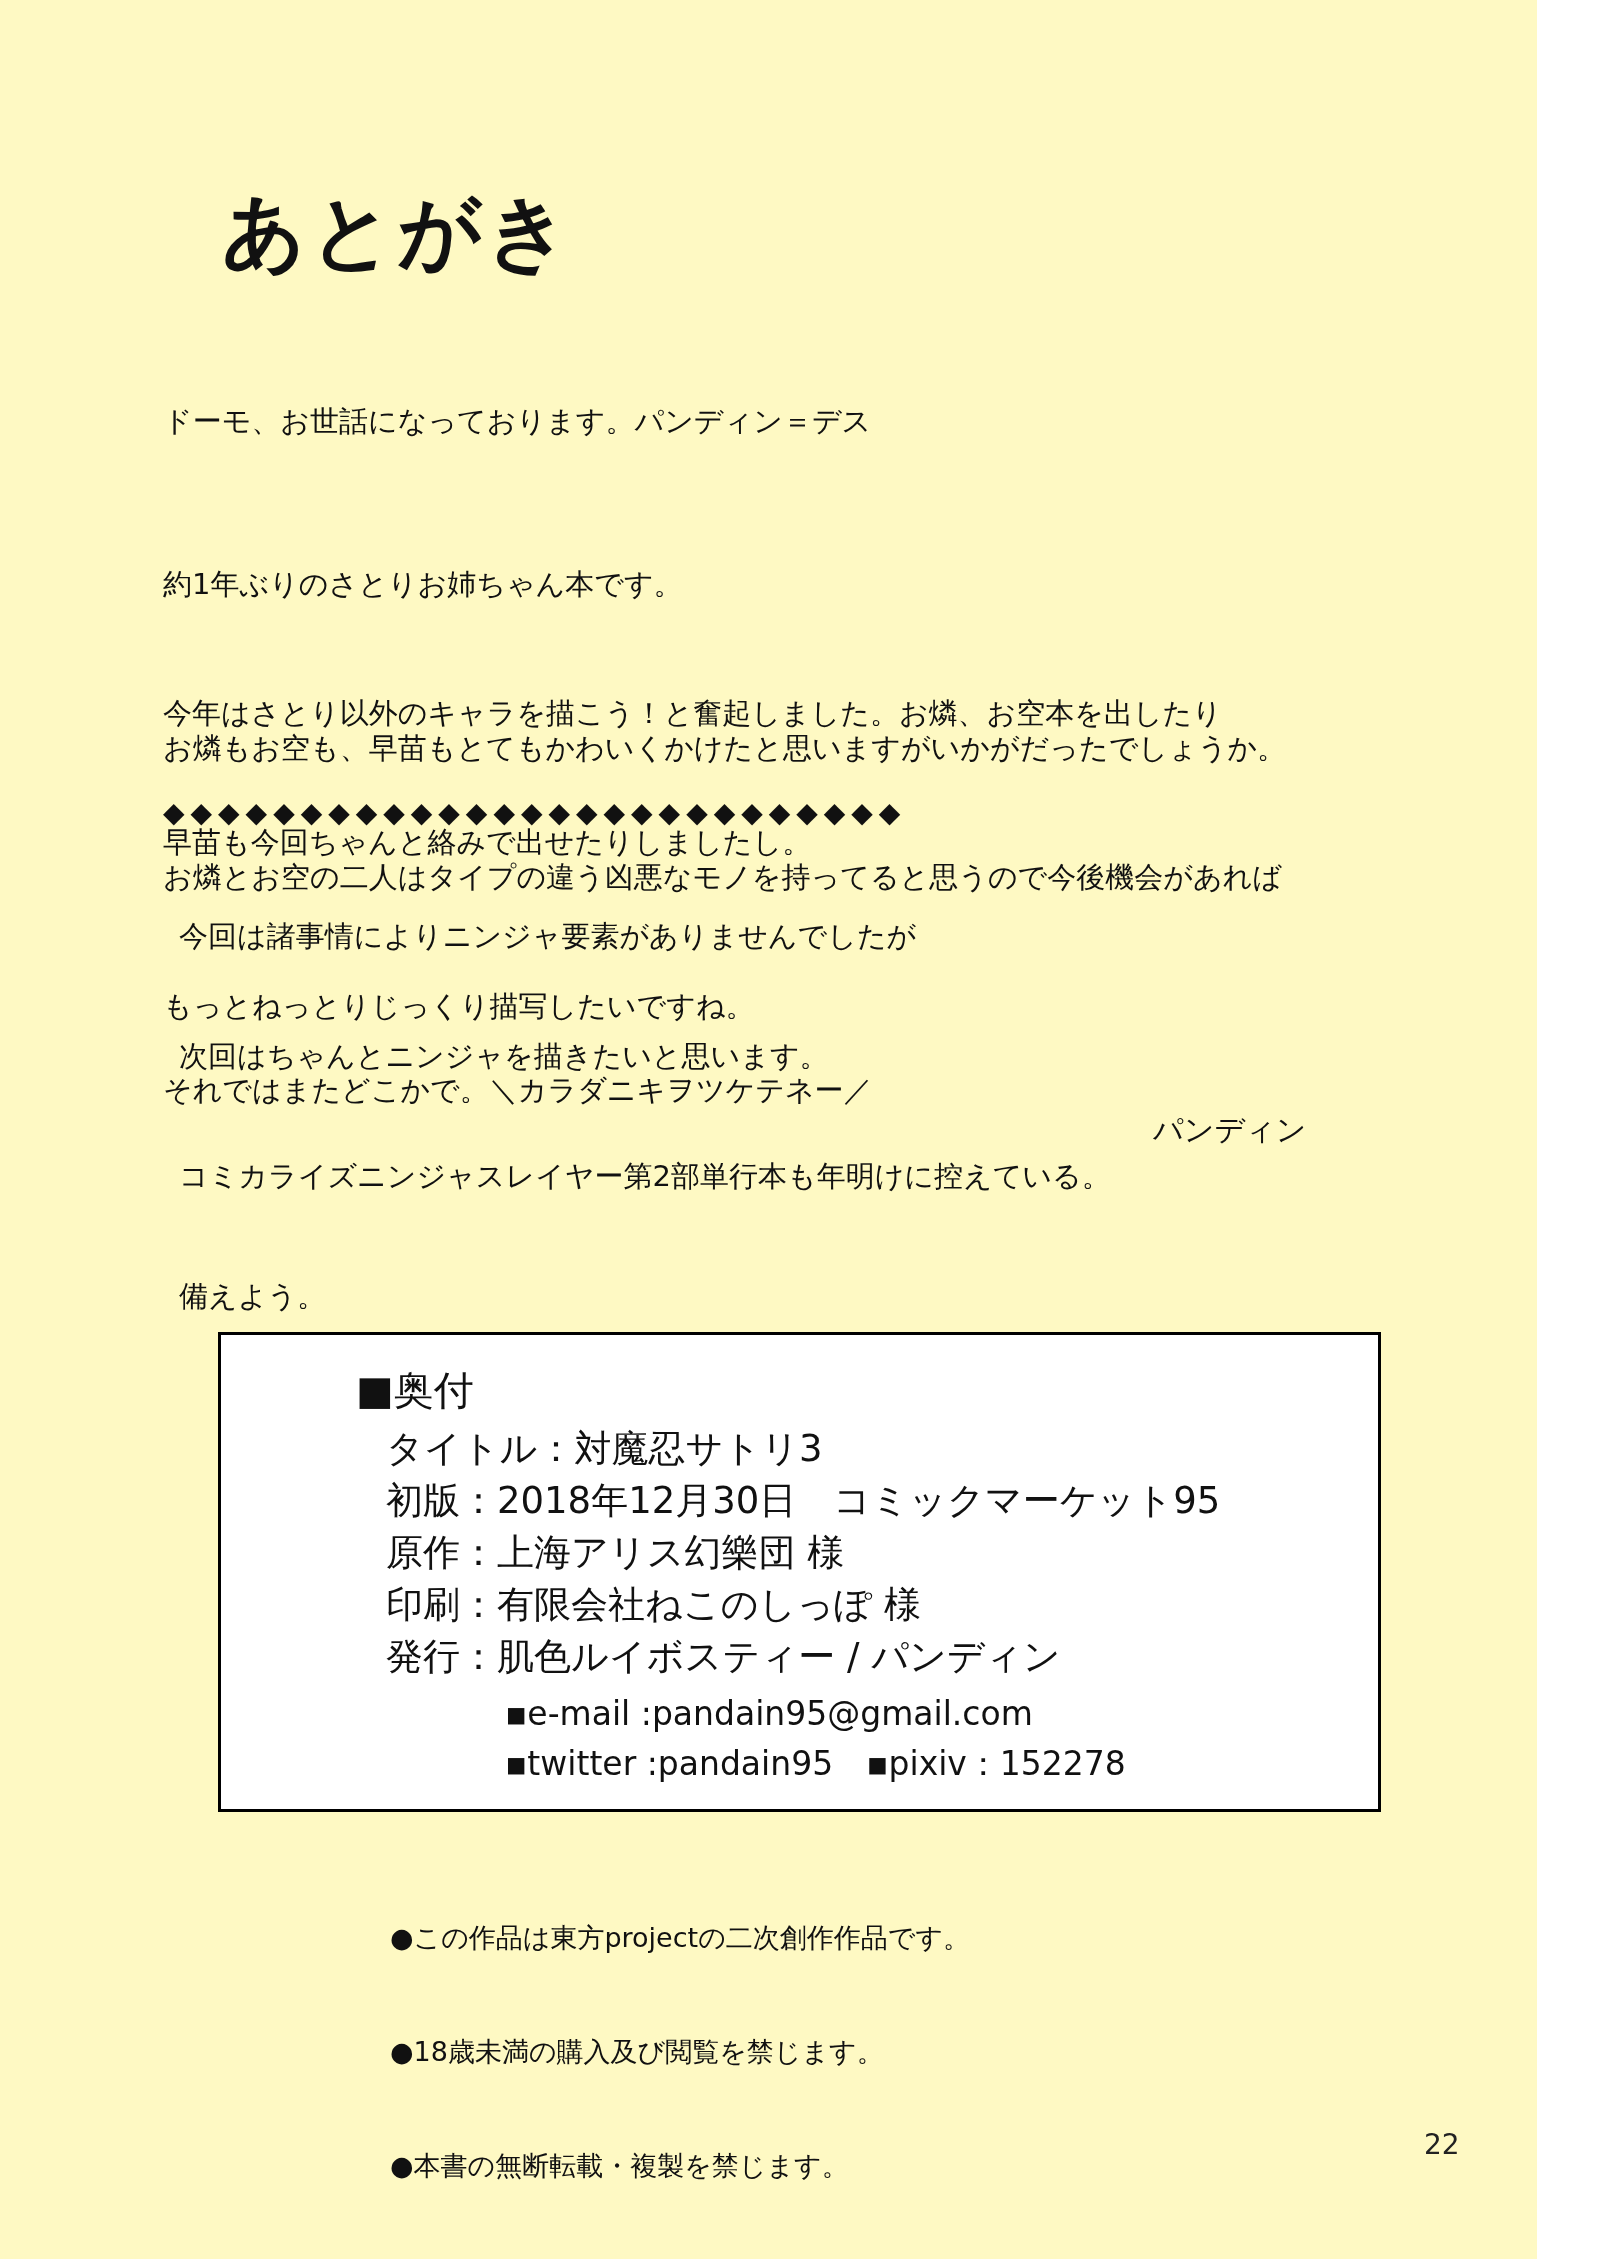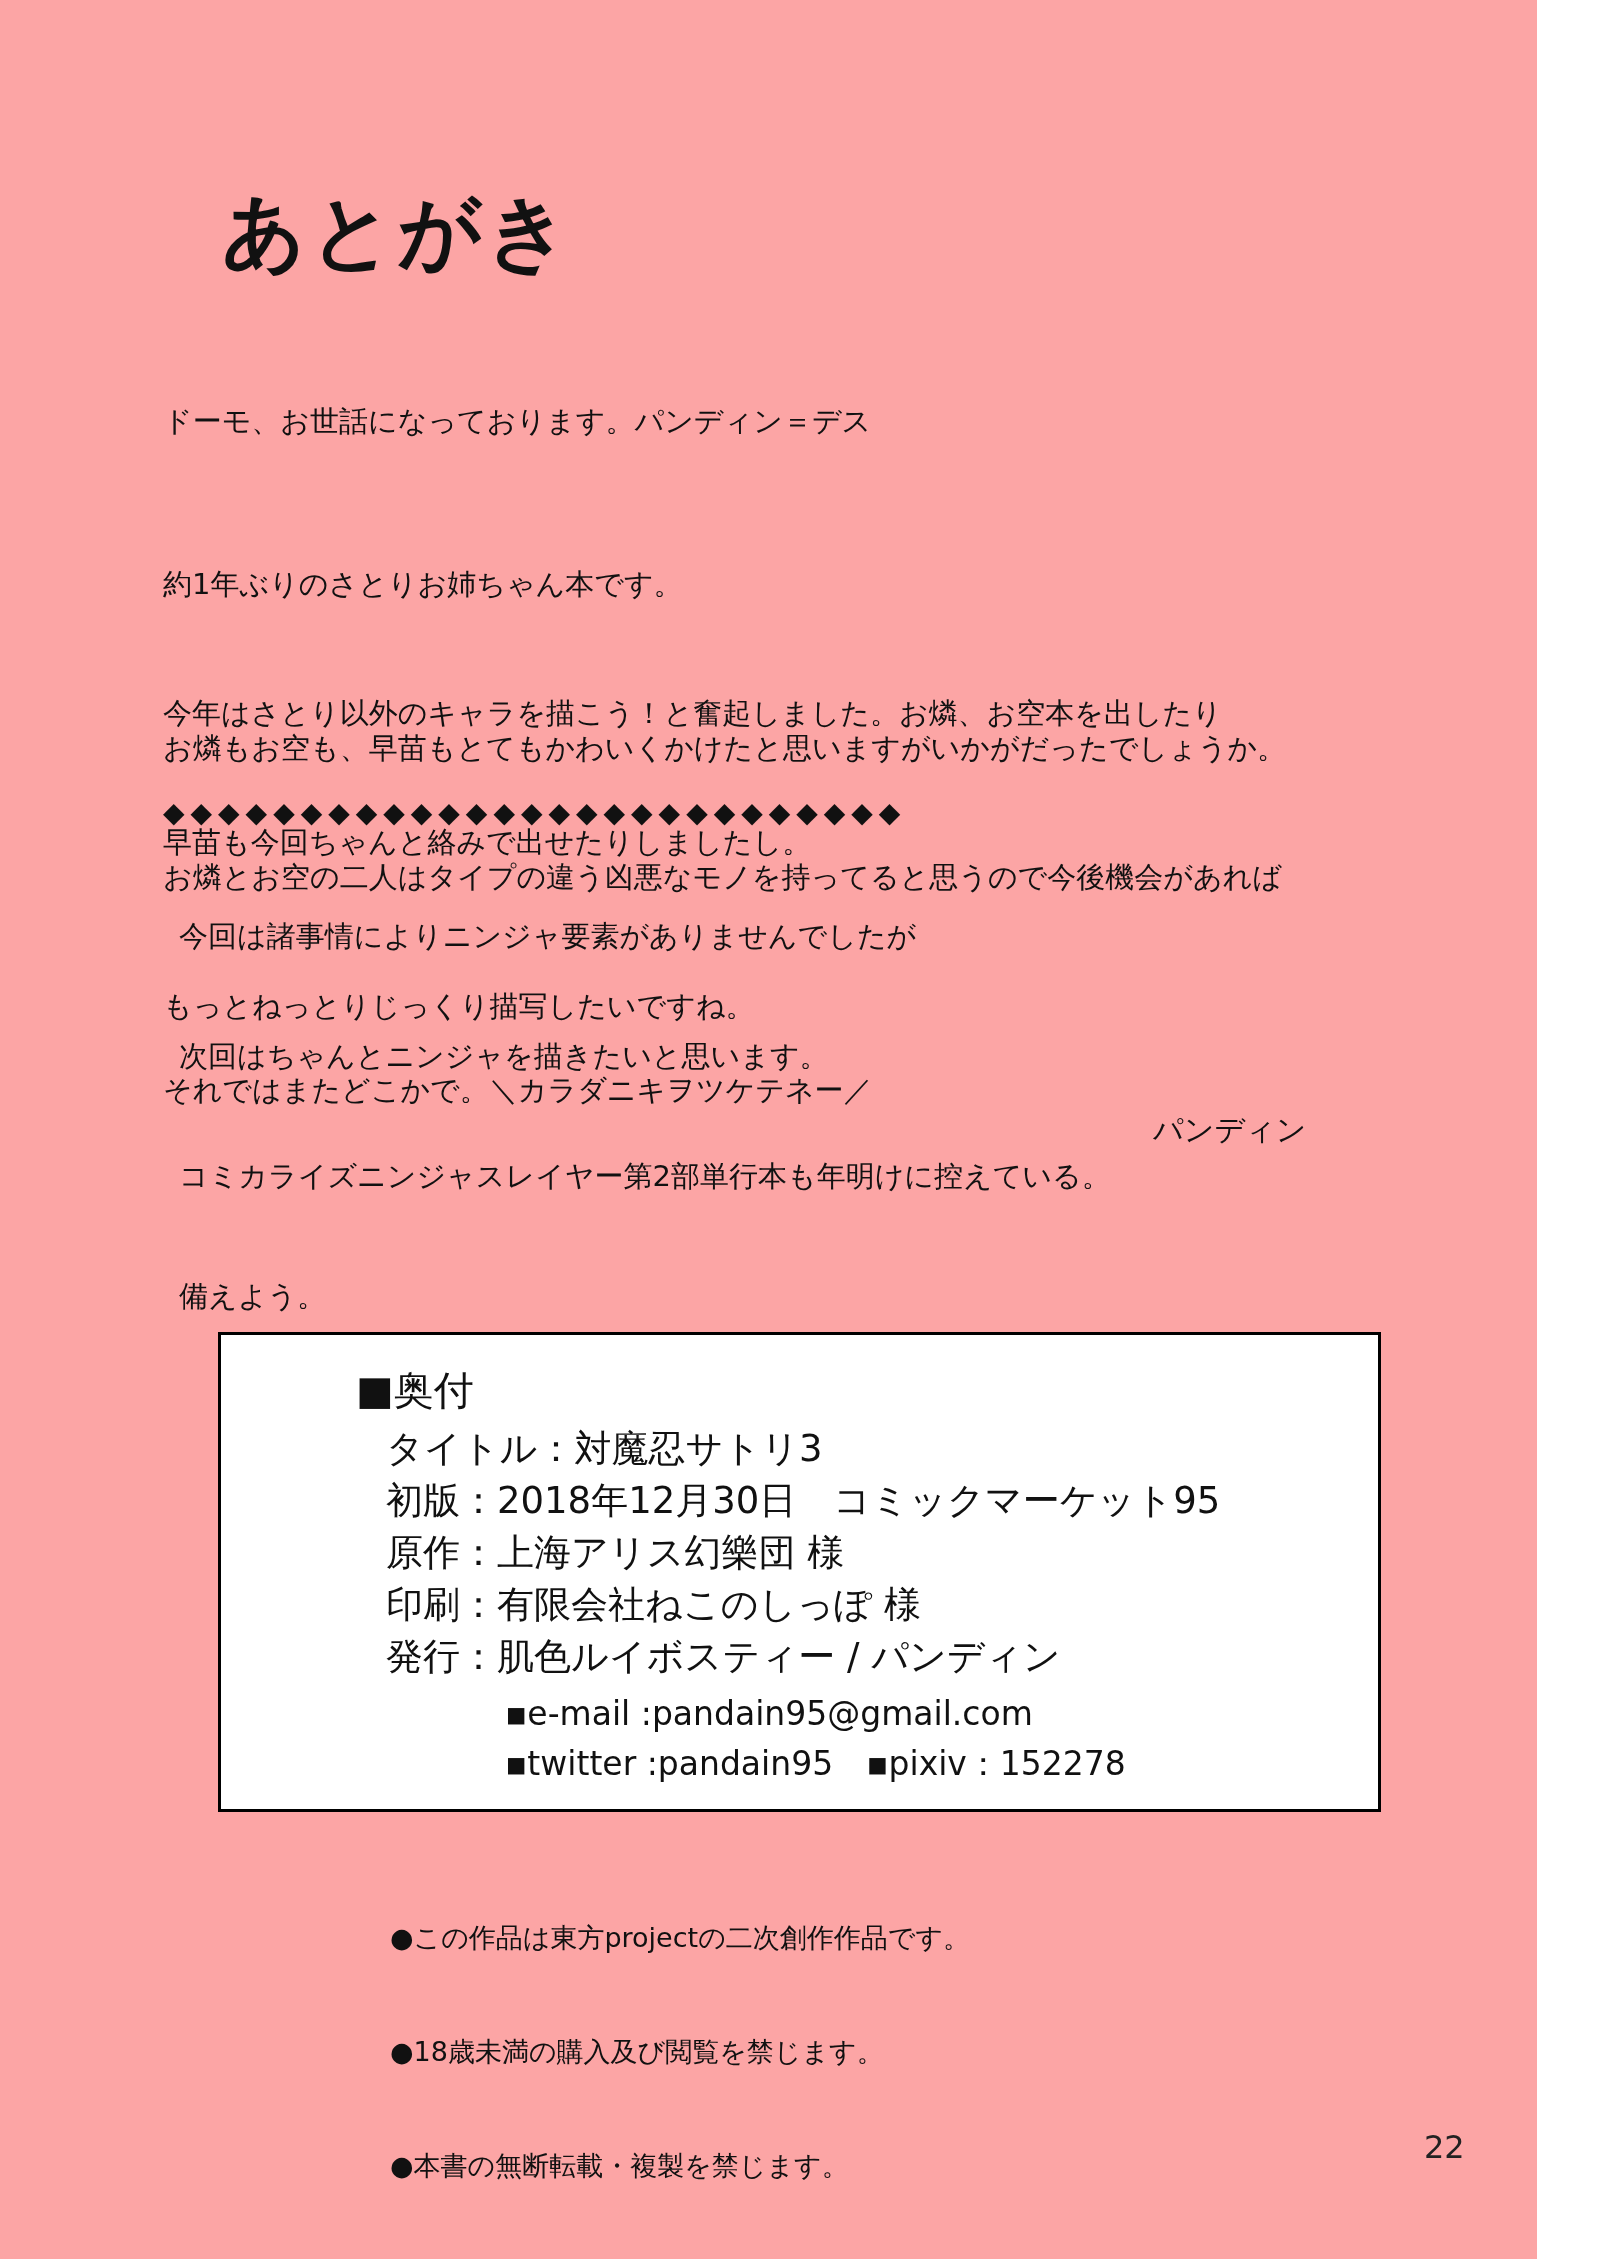--- a/index.html
+++ b/index.html
@@ -1,20 +1,20 @@
 <!DOCTYPE html>
 <html><head>
 <meta charset="utf-8">
 <style>
   html, body { margin: 0; padding: 0; background: #ffffff; }
   .page {
     position: relative;
     width: 1537px;
     height: 2259px;
-    background: #fca5a5;
+    background: #fef9c3;
     color: #111111;
     font-family: "DejaVu Sans", sans-serif;
     overflow: hidden;
   }
   .abs { position: absolute; white-space: pre; }
   .title {
     left: 222px; top: 186px;
     font-family: "DejaVu Serif", serif;
     font-weight: bold;
     font-size: 82px;
@@ -45,21 +45,21 @@
   .colophon-line { left: 386px; font-size: 37px; }
   .cl-0 { top: 1424px; }
   .cl-1 { top: 1476px; }
   .cl-2 { top: 1528px; }
   .cl-3 { top: 1580px; }
   .cl-4 { top: 1632px; }
   .contact-line { left: 505px; font-size: 33px; }
   .ct-0 { top: 1694px; }
   .ct-1 { top: 1742px; }
   .notices { left: 390px; top: 1843px; font-size: 27px; line-height: 38px; }
-  .page-number { left: 1424px; top: 2128px; font-size: 32px; color: #222222; text-align: center; }
+  .page-number { left: 1424px; top: 2128px; font-size: 28px; color: #222222; text-align: center; }
 </style>
 </head>
 <body>
 
 <div class="page">
 
   <div class="abs title">あとがき</div>
 
   <div class="abs body-block p1">ドーモ、お世話になっております。パンディン＝デス</div>
 

